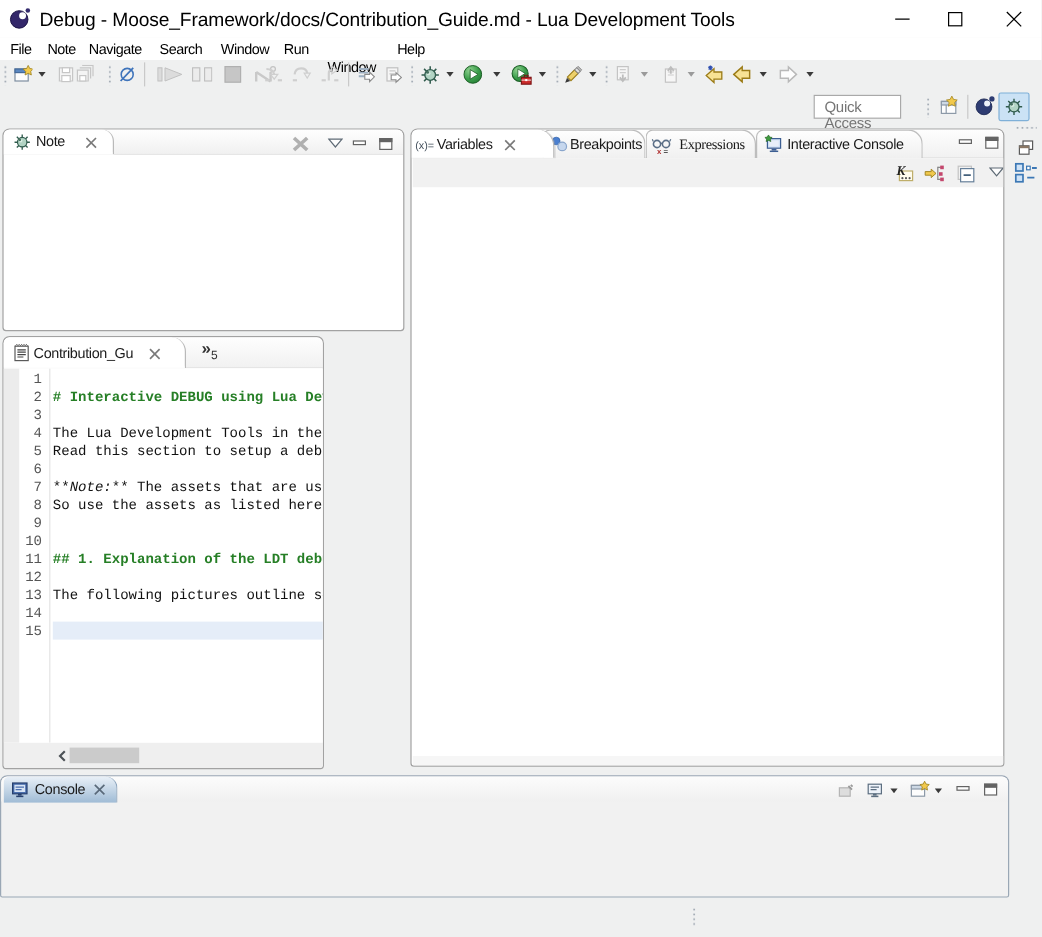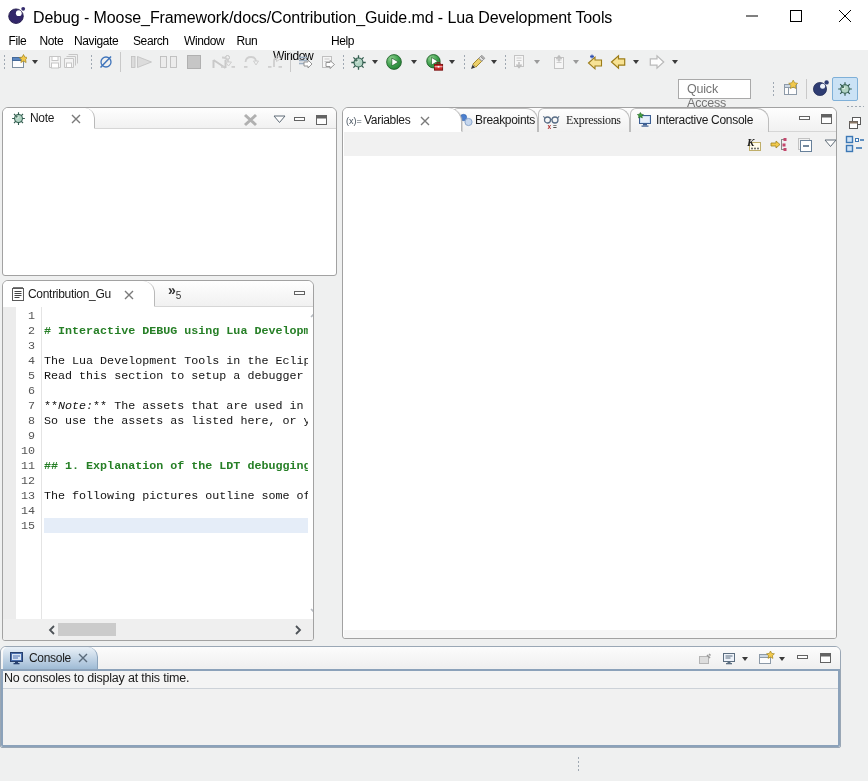--- a/index.html
+++ b/index.html
@@ -223,21 +223,21 @@
     </svg>
   <svg class="mm" style="left:290px;top:6px;" viewBox="0 0 13 12">
       <rect x="1.5" y="3.5" width="10" height="3" fill="#fdfdfd" stroke="#636363"></rect>
     </svg>
   <svg class="mm" style="left:312px;top:6px;" viewBox="0 0 13 12">
       <rect x="1.5" y="1.5" width="10" height="9" fill="#fdfdfd" stroke="#636363"></rect>
       <rect x="1.5" y="1.5" width="10" height="2.5" fill="#636363" stroke="#636363"></rect>
     </svg>
 </div>
 
-<div class="panel" style="left:2px;top:280px;width:312px;height:361px;">
+<div class="panel" style="left:2px;top:280px;width:268px;height:361px;">
   <div class="tabrow" style="height:26px;"></div>
   <div class="abs" style="left:0px;top:0px;width:152px;height:26px;background:#fff;border-right:1px solid #b9b9b9;border-bottom:1px solid #fff;border-radius:5px 12px 0 0;"></div>
   <svg class="abs" style="left:8px;top:5px" width="14" height="16" viewBox="0 0 14 16">
     <rect x="1.5" y="2.5" width="11" height="12" fill="#fff" stroke="#5a5a5a"></rect>
     <line x1="3.5" y1="5.5" x2="10.5" y2="5.5" stroke="#444"></line>
     <line x1="3.5" y1="7.5" x2="10.5" y2="7.5" stroke="#444"></line>
     <line x1="3.5" y1="9.5" x2="10.5" y2="9.5" stroke="#444"></line>
     <line x1="3.5" y1="11.5" x2="8.5" y2="11.5" stroke="#444"></line>
     <path d="M2 2 q1 -2 2 0 q1 -2 2 0 q1 -2 2 0 q1 -2 2 0 q1 -2 2 0" fill="none" stroke="#555" stroke-width=".8"></path>
   </svg>
@@ -417,25 +417,20 @@
   </svg>
   <div class="dd" style="left:778px;top:10px;"></div>
   <svg class="mm" style="left:795px;top:5px;" viewBox="0 0 13 12">
       <rect x="1.5" y="3.5" width="10" height="3" fill="#fdfdfd" stroke="#636363"></rect>
     </svg>
   <svg class="mm" style="left:818px;top:5px;" viewBox="0 0 13 12">
       <rect x="1.5" y="1.5" width="10" height="9" fill="#fdfdfd" stroke="#636363"></rect>
       <rect x="1.5" y="1.5" width="10" height="2.5" fill="#636363" stroke="#636363"></rect>
     </svg>
 
-  <div class="abs" style="left:0px;top:22px;width:839px;height:78px;border:2px solid #8ca2ba;border-radius:0 0 2px 2px;background:#f1f1f1;">
-    <div class="abs" style="left:0;top:0;width:835px;height:18px;background:#f4f4f4;border-bottom:1px solid #cdd2d8;">
-      <span class="abs" style="left:1px;top:0px;font-size:12.5px;letter-spacing:-0.2px;color:#1a1a1a;">No consoles to display at this time.</span>
-    </div>
-  </div>
 </div>
 
 <div class="abs" style="left:846px;top:105px;width:18px;height:3px;background-image:radial-gradient(circle,#9fa8b2 34%,transparent 36%);background-size:4px 3px;"></div>
 <svg class="abs" style="left:847px;top:115px" width="16" height="16" viewBox="0 0 16 16">
   <rect x="5.5" y="2.5" width="8" height="7" fill="#fff" stroke="#5a5a5a"></rect>
   <rect x="2.5" y="6.5" width="8" height="7" fill="#fff" stroke="#5a5a5a"></rect>
   <rect x="2.5" y="6.5" width="8" height="2" fill="#8a7765"></rect>
 </svg>
 <svg class="abs" style="left:845px;top:135px" width="20" height="18" viewBox="0 0 20 18">
   <rect x="1.5" y="1.5" width="6" height="6" fill="#cfe3f7" stroke="#3c78b5" stroke-width="1.4"></rect>

